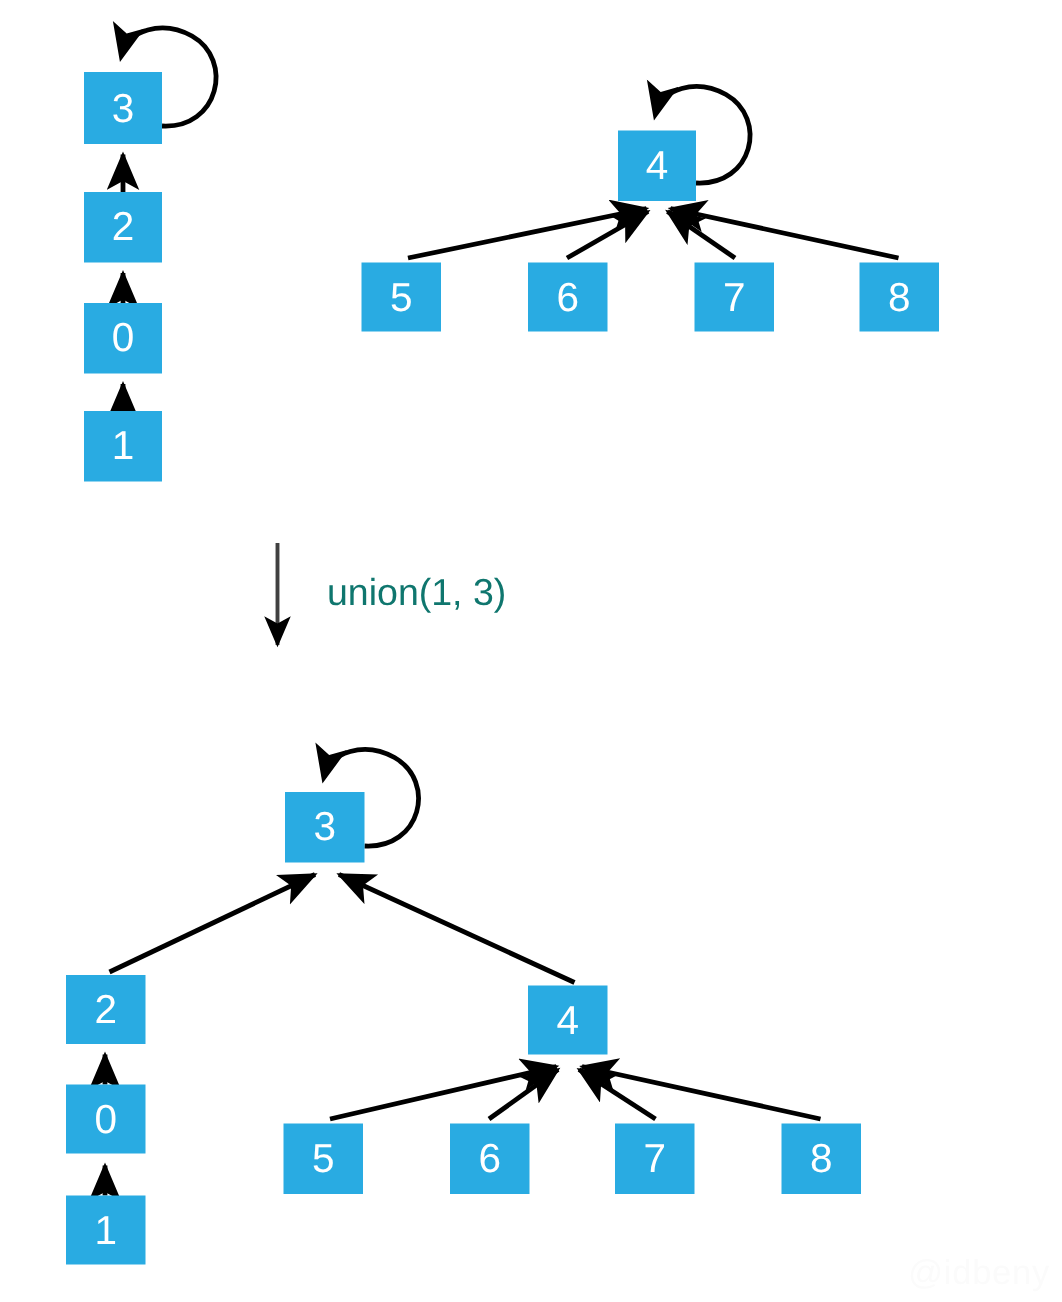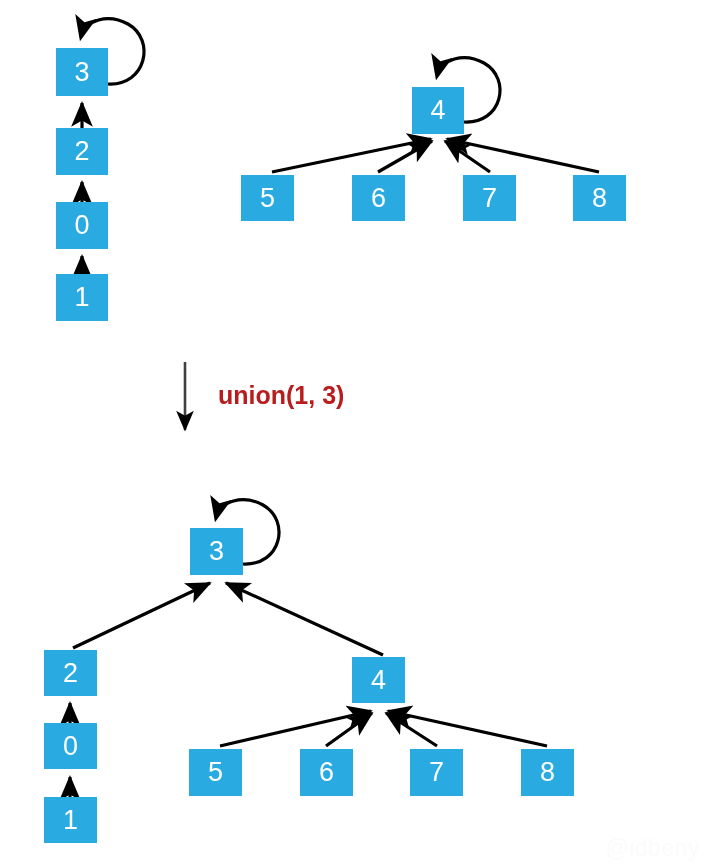--- a/index.html
+++ b/index.html
@@ -36,24 +36,24 @@
     font-weight: 400;
     line-height: 1;
     user-select: none;
     z-index: 3;
   }
   .node-label {
     pointer-events: none;
   }
   .op-label {
     position: absolute;
-    color: #b91c1c;
+    color: #0f766e;
     font-family: "Liberation Sans", sans-serif;
     font-size: 25px;
-    font-weight: 700;
+    font-weight: 400;
     white-space: nowrap;
     z-index: 4;
   }
   .watermark {
     position: absolute;
     right: 8px;
     bottom: 6px;
     color: #fbfbfb;
     font-family: "Liberation Sans", sans-serif;
     font-size: 23px;

